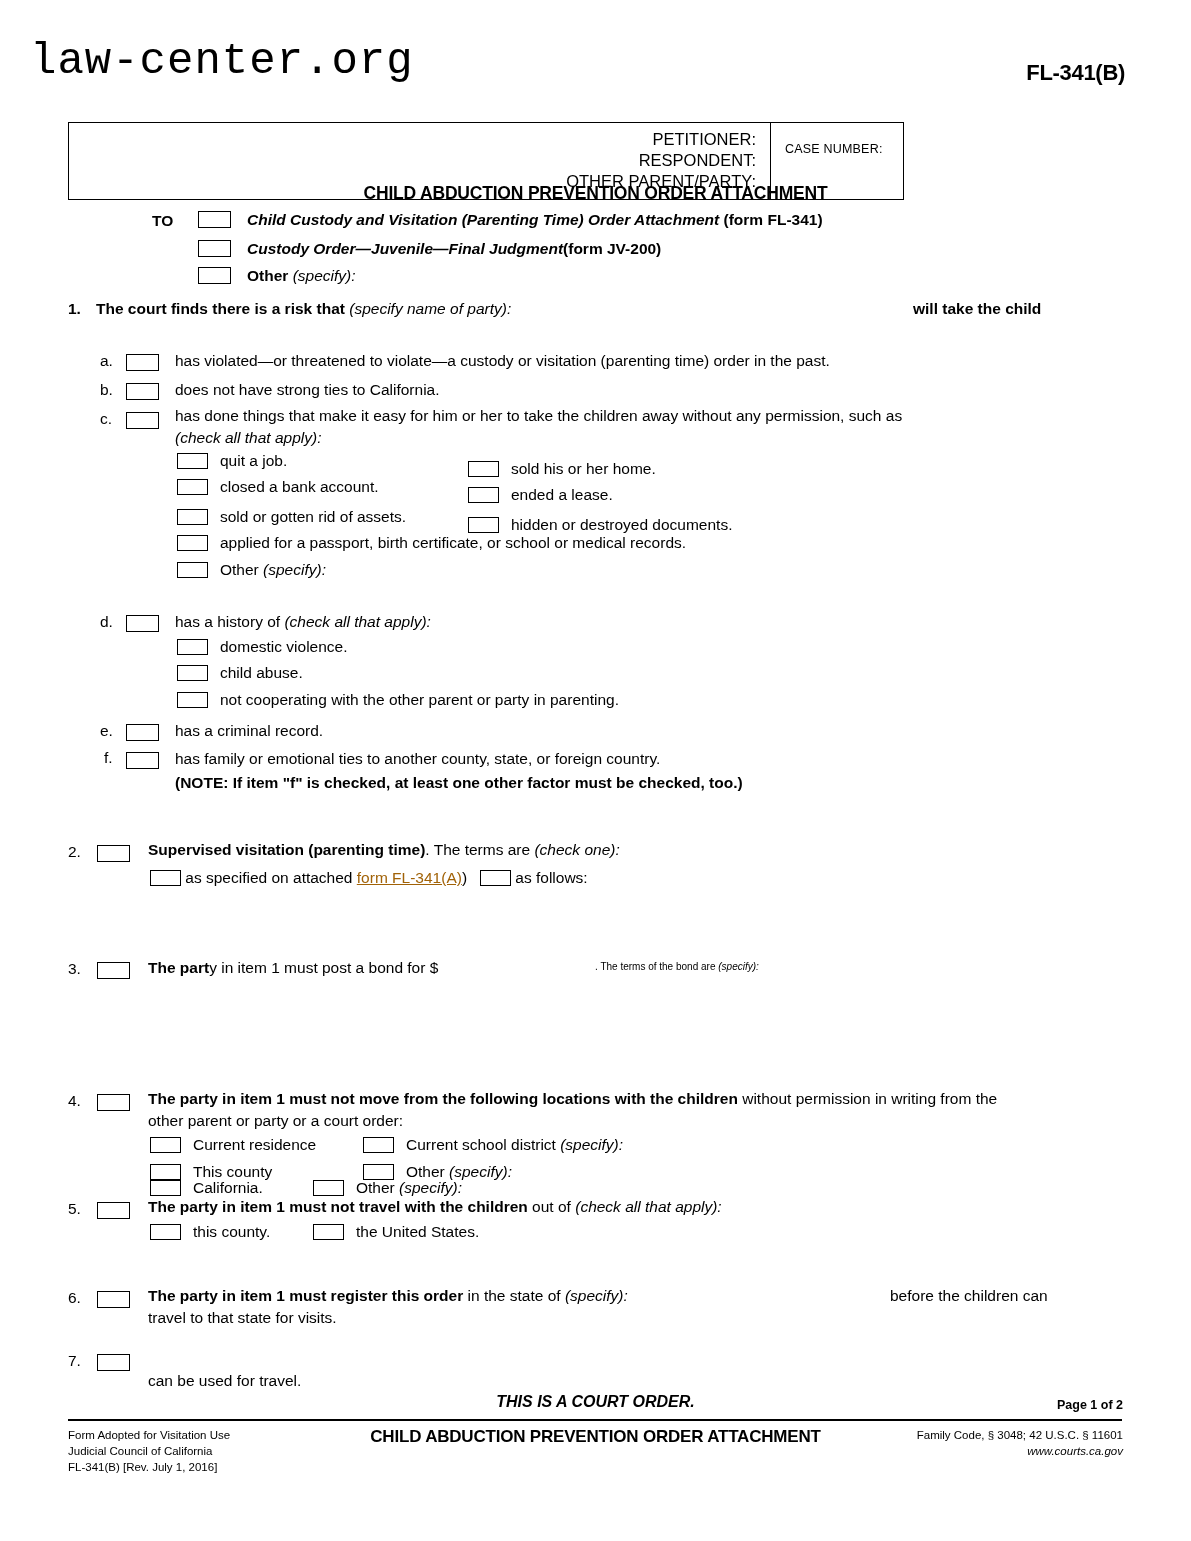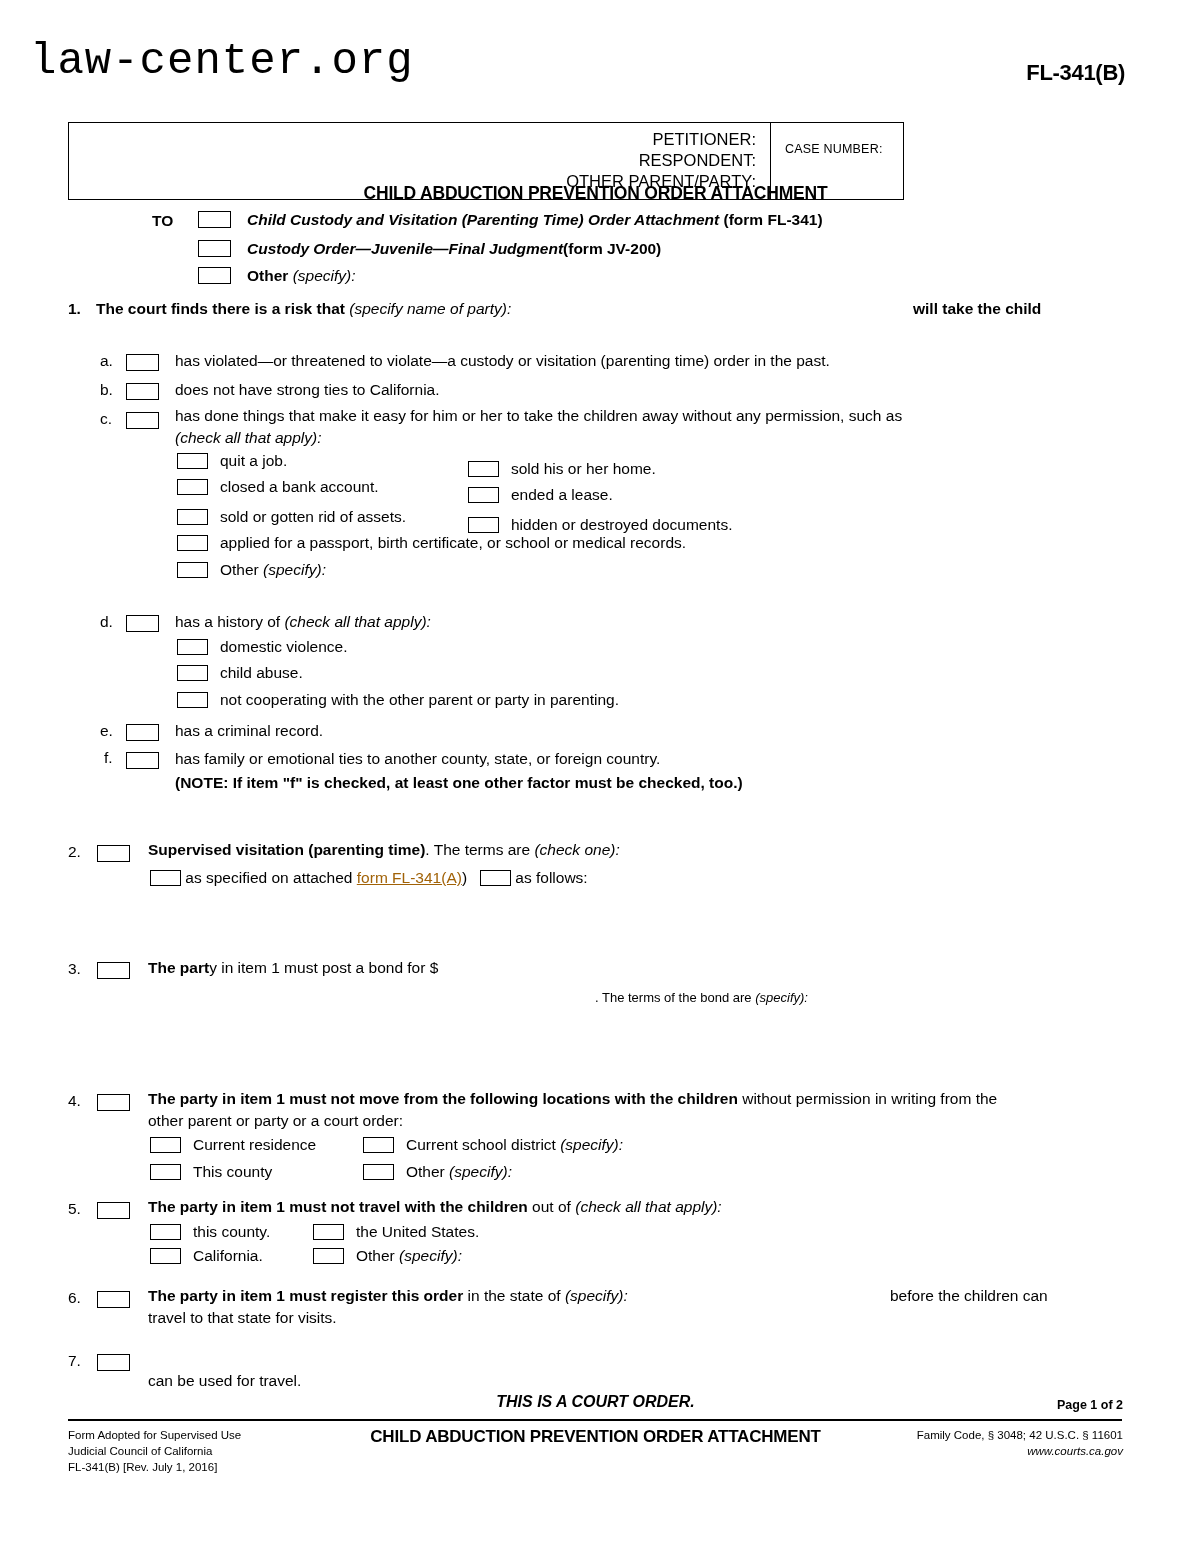--- a/index.html
+++ b/index.html
@@ -208,40 +208,40 @@
   .t3  { top: 959px; }
   .t4  { top: 1090px; }
   .t4b { top: 1112px; }
   .t5  { top: 1198px; }
   .t6  { top: 1287px; }
   .t6b { top: 1309px; }
   .t7  { top: 1350px; }
   .t7b { top: 1372px; }
 
   .i6-right { position: absolute; left: 890px; top: 1287px; font-size: 15.5px; }
-  .i3-mid   { position: absolute; left: 595px; top: 990px; font-size: 13px; }
+  .i3-mid   { position: absolute; left: 595px; top: 961px; font-size: 10px; }
 
   
   .t2b .cbx { margin-right: 0; }
 
   
   .s4 { position: absolute; font-size: 15.5px; white-space: nowrap; }
   .s4 .cbx { margin-right: 12px; }
   .s4-c1 { left: 150px; }
   .s4-c2 { left: 363px; }
   .s4-y1 { top: 1136px; }
   .s4-y2 { top: 1163px; }
 
   
   .s5 { position: absolute; font-size: 15.5px; white-space: nowrap; }
   .s5 .cbx { margin-right: 12px; }
   .s5-c1 { left: 150px; }
   .s5-c2 { left: 313px; }
   .s5-y1 { top: 1223px; }
-  .s5-y2 { top: 1247px; }
+  .s5-y2 { top: 1179px; }
 
   
   .court-order {
     position: absolute;
     left: 0; right: 0;
     top: 1393px;
     text-align: center;
     font-size: 16px;
     font-weight: bold;
     font-style: italic;
@@ -407,21 +407,21 @@
   <div class="ntx t6b">travel to that state for visits.</div>
 
   <div class="num n7">7.</div>
   <span class="cbx nbox nb7"></span>
   <div class="ntx t7b">can be used for travel.</div>
 
   <div class="court-order">THIS IS A COURT ORDER.</div>
   <div class="page-of">Page 1 of 2</div>
   <div class="rule"></div>
   <div class="f-left">
-    <div>Form Adopted for Supervised Use</div>
+    <div>Form Adopted for Visitation Use</div>
     <div>Judicial Council of California</div>
     <div>FL-341(B)  [Rev. July 1, 2016]</div>
   </div>
   <div class="f-center">CHILD ABDUCTION PREVENTION ORDER ATTACHMENT</div>
   <div class="f-right">
     <div>Family Code, § 3048; 42 U.S.C. § 11601</div>
     <div class="url">www.courts.ca.gov</div>
   </div>
 
 </div>

